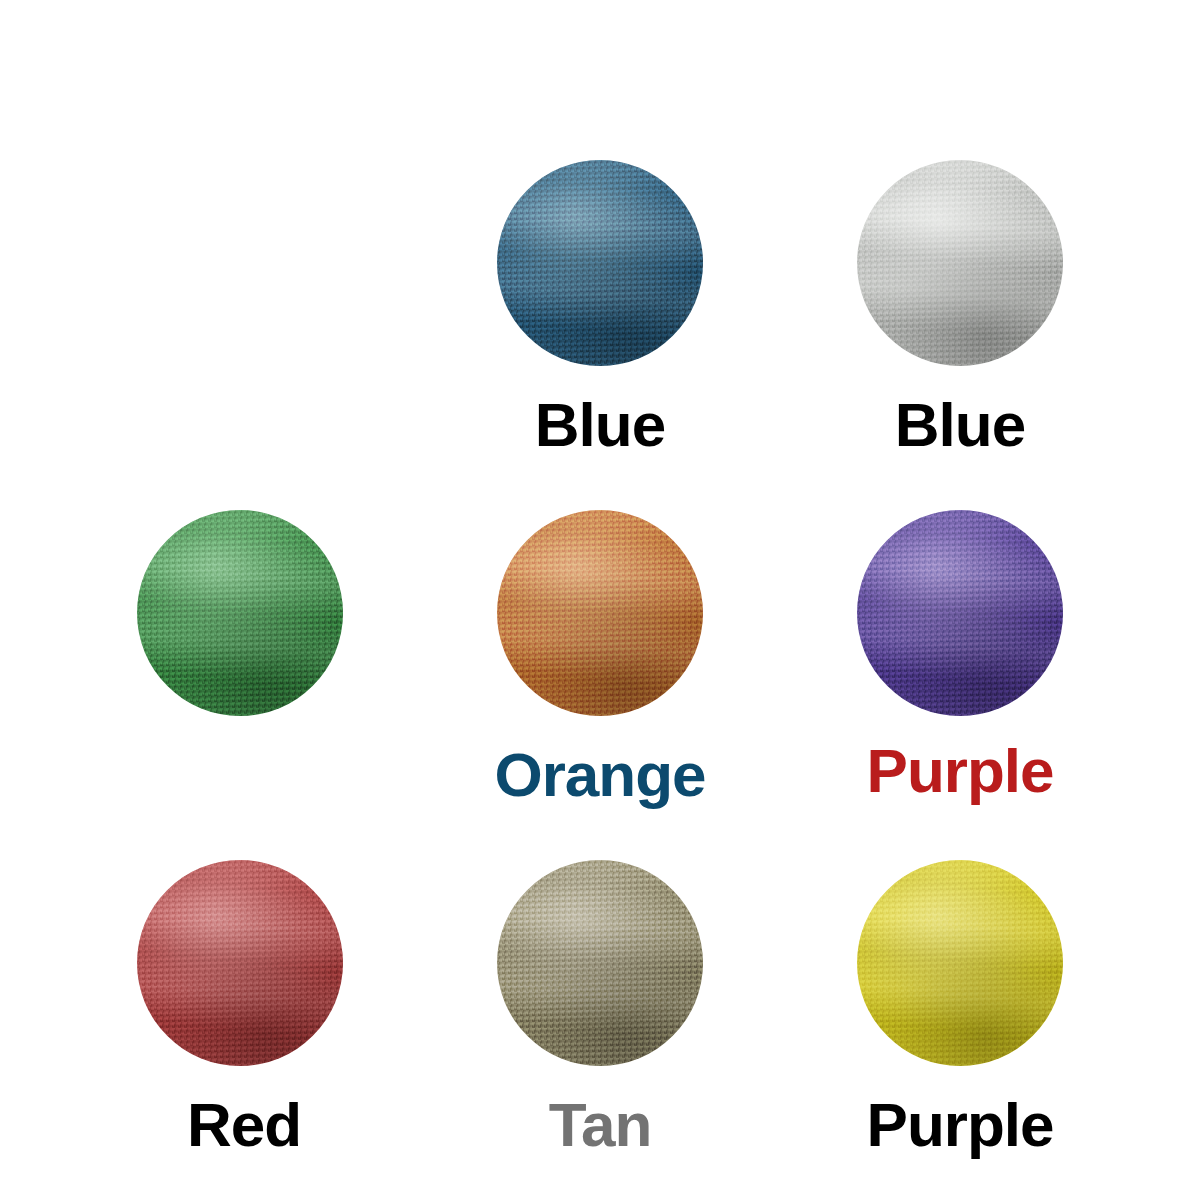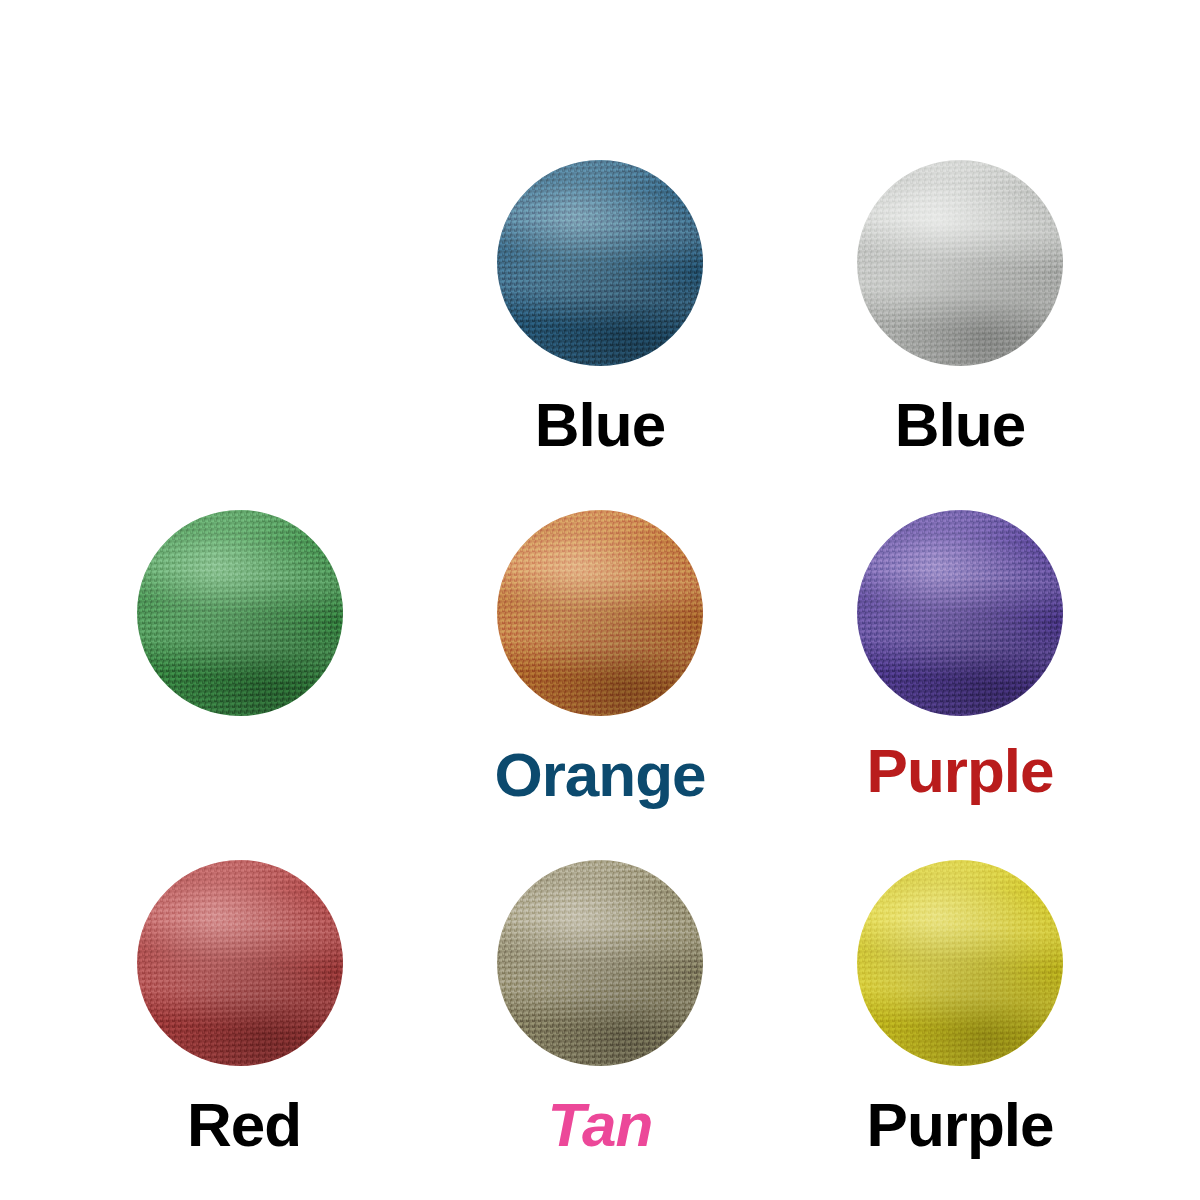--- a/index.html
+++ b/index.html
@@ -174,21 +174,21 @@
         <div class="shade"></div>
       </div>
       <div class="swatch-label" style="color: rgb(0, 0, 0); margin-left: 8px;">Red</div>
     </div>
     <div class="swatch-cell">
       <div class="swatch-disc" style="background: radial-gradient(circle at 40% 30%, rgb(169, 161, 131) 0%, rgb(151, 144, 111) 52%, rgb(128, 122, 92) 100%);">
         <div class="band"></div>
         <div class="weave"></div>
         <div class="shade"></div>
       </div>
-      <div class="swatch-label" style="color: #ec4899; font-style: italic;">Tan</div>
+      <div class="swatch-label" style="color: #737373;">Tan</div>
     </div>
     <div class="swatch-cell">
       <div class="swatch-disc" style="background: radial-gradient(circle at 40% 30%, rgb(228, 217, 58) 0%, rgb(217, 205, 34) 52%, rgb(191, 179, 24) 100%);">
         <div class="band"></div>
         <div class="weave"></div>
         <div class="shade"></div>
       </div>
       <div class="swatch-label" style="color: rgb(0, 0, 0);">Purple</div>
     </div>
   </div>

